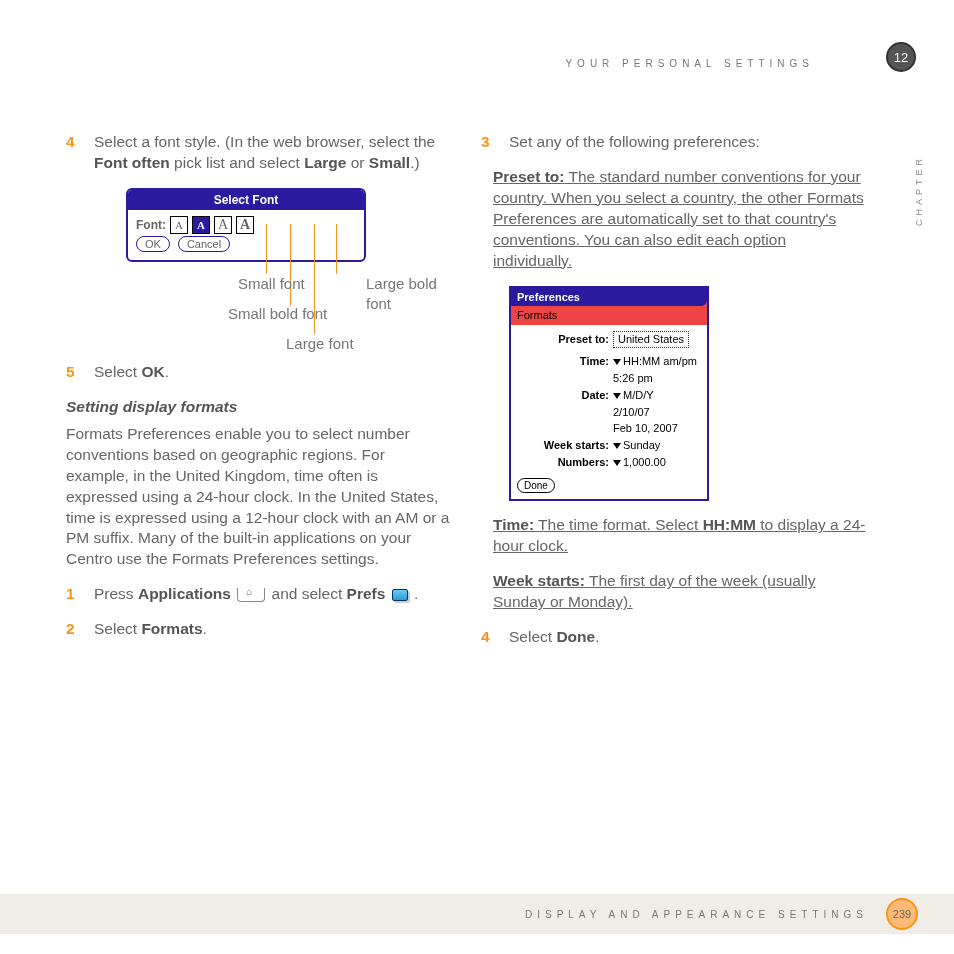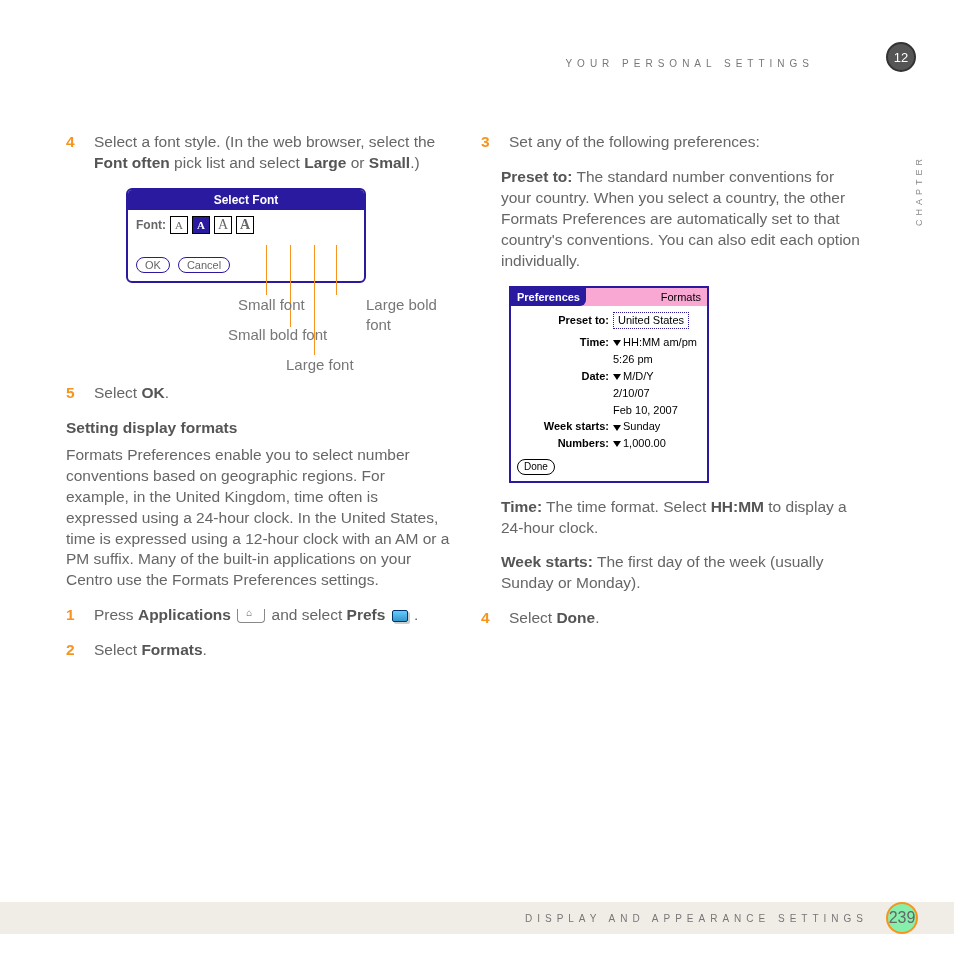--- a/index.html
+++ b/index.html
@@ -51,30 +51,30 @@
     top: 132px;
     left: 66px;
     width: 820px;
     gap: 30px;
   }
   .col { width: 385px; font-size: 15.5px; line-height: 1.35; color: #666; }
   .step { display: flex; margin-bottom: 14px; }
   .step-num { color: #f7941e; font-weight: bold; width: 28px; flex-shrink: 0; }
   .step-body { flex: 1; }
   .bold { font-weight: bold; color: #555; }
-  .heading { font-weight: bold; color: #555; margin: 14px 0 6px 0; font-size: 15.5px; }
+  .heading { font-weight: bold; color: #555; margin: 14px 0 6px 0; font-size: 15.5px; font-style: italic; }
   .para { margin-bottom: 14px; }
-  .indent-para { margin-left: 20px; margin-bottom: 14px; }
+  .indent-para { margin-left: 12px; margin-bottom: 14px; text-decoration: underline; }
 
   
   .font-dialog-wrap { margin: 10px 0 10px 60px; width: 240px; }
   .font-dialog { border: 2px solid #2a1aa0; border-radius: 6px; background: #fff; overflow: hidden; }
   .font-dialog-title { background: #2a1aa0; color: #fff; font-size: 12px; font-weight: bold; text-align: center; padding: 2px 0; font-family: Verdana, sans-serif; }
   .font-dialog-body { padding: 6px 8px 8px 8px; }
-  .font-row { display: flex; align-items: center; gap: 4px; margin-bottom: 23px; }
+  .font-row { display: flex; align-items: center; gap: 4px; margin-bottom: 2px; }
   .font-label { font-size: 12px; font-weight: bold; }
   .font-opt { width: 18px; height: 18px; border: 1px solid #000; display: flex; align-items: center; justify-content: center; font-family: "Times New Roman", serif; background: #fff; font-size: 11px; }
   .font-opt.sel { background: #2a1aa0; color: #fff; }
   .font-opt.lg { font-size: 14px; }
   .font-opt.lgb { font-size: 14px; font-weight: bold; }
   .dlg-btn-row { display: flex; gap: 8px; }
   .dlg-btn { border: 1px solid #2a1aa0; border-radius: 8px; font-size: 11px; padding: 0 8px; background: #fff; line-height: 14px; }
 
   .callouts { position: relative; height: 90px; margin-left: 60px; width: 260px; font-size: 15px; color: #777; }
   .co-small { position: absolute; left: 52px; top: 12px; }
@@ -84,21 +84,21 @@
   
   .rule { position: absolute; width: 1px; background: #f7941e; }
   .r1 { left: 80px;  top: -38px; height: 50px; }
   .r2 { left: 104px; top: -38px; height: 82px; }
   .r3 { left: 128px; top: -38px; height: 110px; }
   .r4 { left: 150px; top: -38px; height: 50px; }
 
   
   .prefs-wrap { margin: 14px 0 14px 28px; width: 200px; }
   .prefs { border: 2px solid #2a1aa0; background: #fff; font-family: Verdana, sans-serif; font-size: 11px; color: #000; }
-  .prefs-hdr { display: flex; justify-content: space-between; background: #f9a8d4; }
+  .prefs-hdr { display: flex; justify-content: space-between; background: #ef4444; flex-direction: column; }
   .prefs-tab { background: #2a1aa0; color: #fff; font-weight: bold; padding: 2px 6px; border-radius: 0 0 6px 0; }
   .prefs-title { padding: 2px 6px; }
   .prefs-body { padding: 4px 6px 6px 6px; }
   .prefs-row { display: flex; justify-content: flex-start; align-items: center; margin: 2px 0; }
   .prefs-lbl { font-weight: bold; width: 96px; text-align: right; padding-right: 4px; white-space: nowrap; }
   .prefs-val { }
   .dotted-box { border: 1px dotted #2a1aa0; padding: 0 4px; }
   .tri { display: inline-block; width: 0; height: 0; border-left: 4px solid transparent; border-right: 4px solid transparent; border-top: 6px solid #000; margin-right: 2px; vertical-align: middle; }
   .done-btn { border: 1px solid #000; border-radius: 8px; padding: 0 6px; margin-top: 6px; display: inline-block; font-size: 10px; }
 
@@ -120,33 +120,33 @@
     background: linear-gradient(#6cf,#39c); border: 1px solid #036; border-radius: 2px;
     vertical-align: middle; margin: 0 2px;
     box-shadow: 2px 2px 0 #ccc;
   }
 
   .footer-bar {
     position: absolute;
     bottom: 20px;
     left: 0;
     right: 0;
-    height: 32px;
+    height: 40px;
     background: #f0ede7;
     display: flex;
     align-items: center;
     justify-content: flex-end;
     padding-right: 36px;
     gap: 18px;
   }
   .footer-text { font-size: 10px; letter-spacing: 5px; color: #777; }
   .page-circle {
     width: 32px; height: 32px; border-radius: 50%;
     border: 2px solid #f7941e; display: flex; align-items: center; justify-content: center;
-    font-size: 16px; color: #666; background: #86efac;
+    font-size: 11px; color: #666; background: #fdba74;
   }
 </style>
 </head>
 <body>
 
 <div class="header-line">YOUR PERSONAL SETTINGS</div>
 <div class="chapter-circle">12</div>
 <div class="chapter-label">CHAPTER</div>
 
 <div class="columns">

